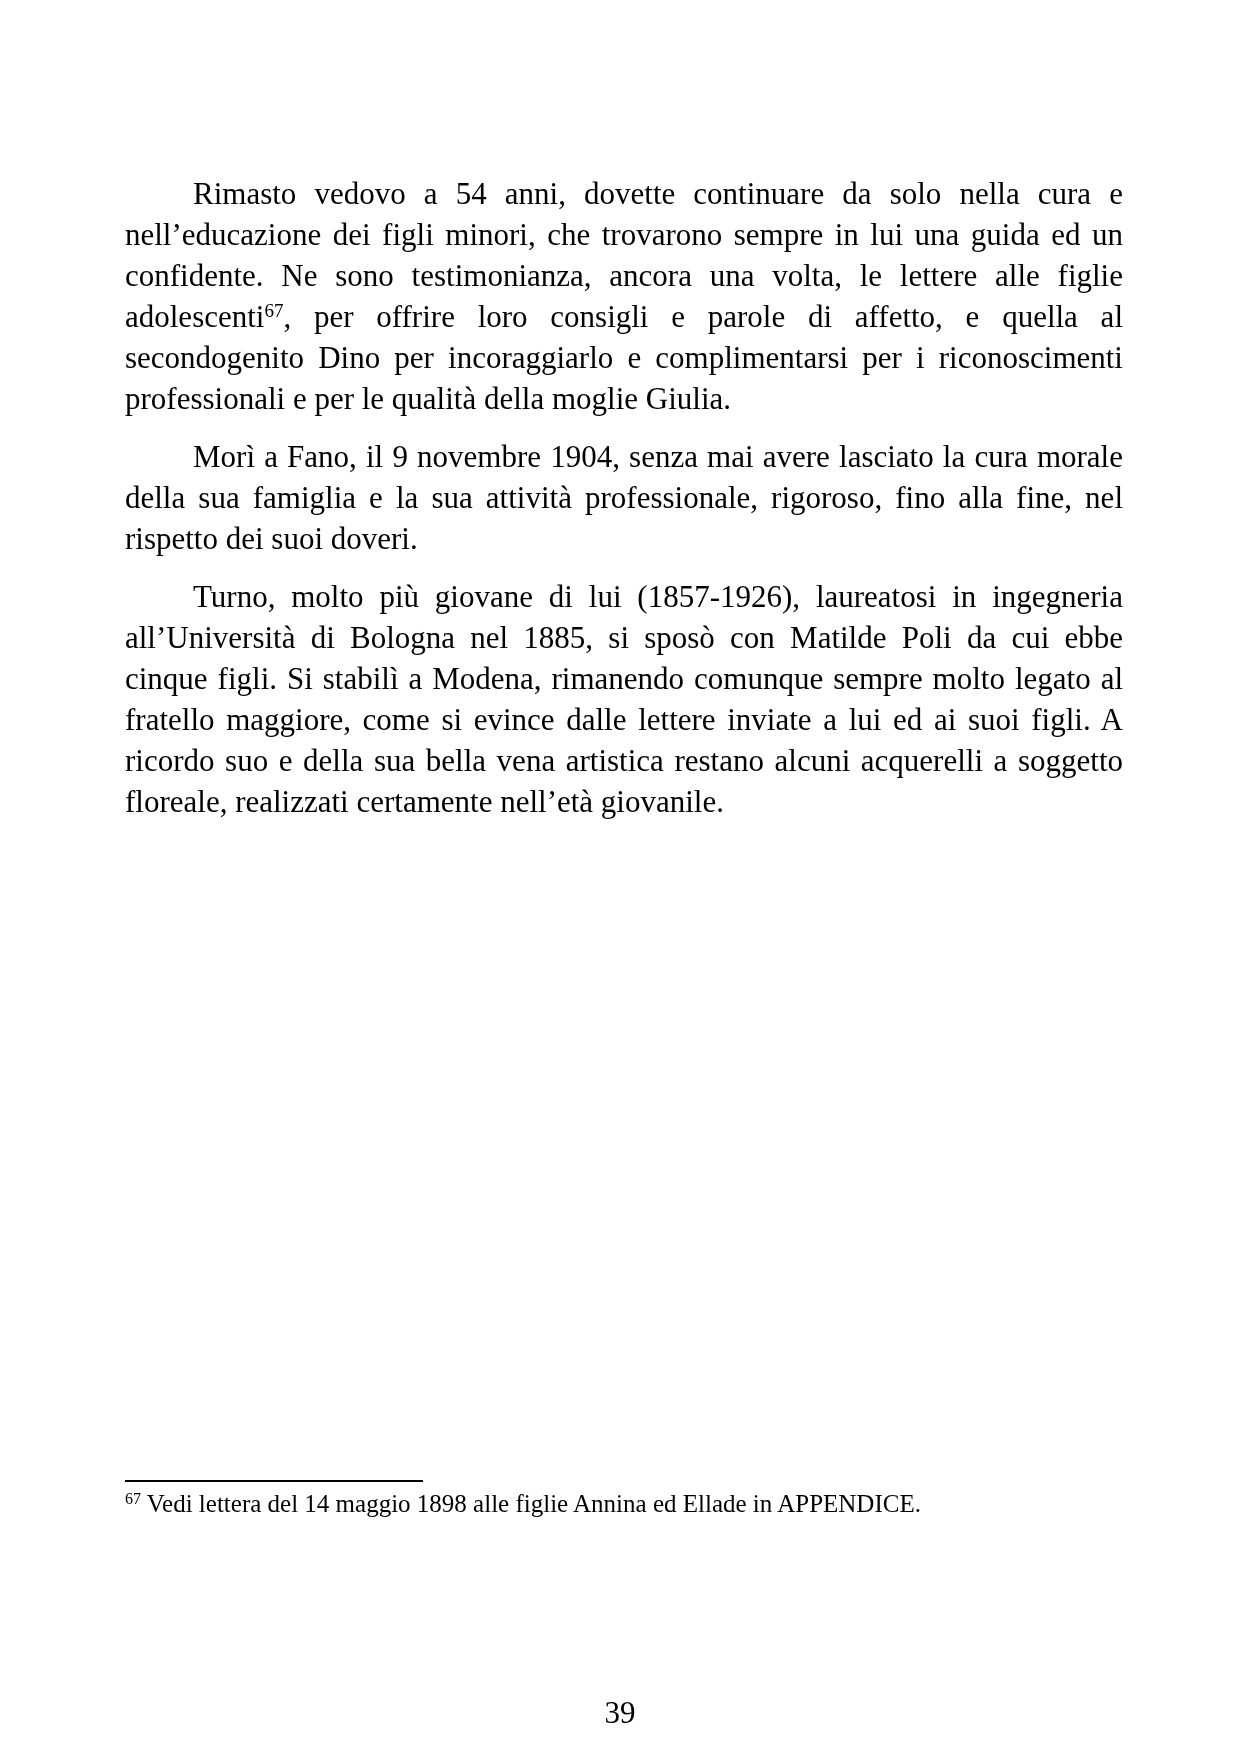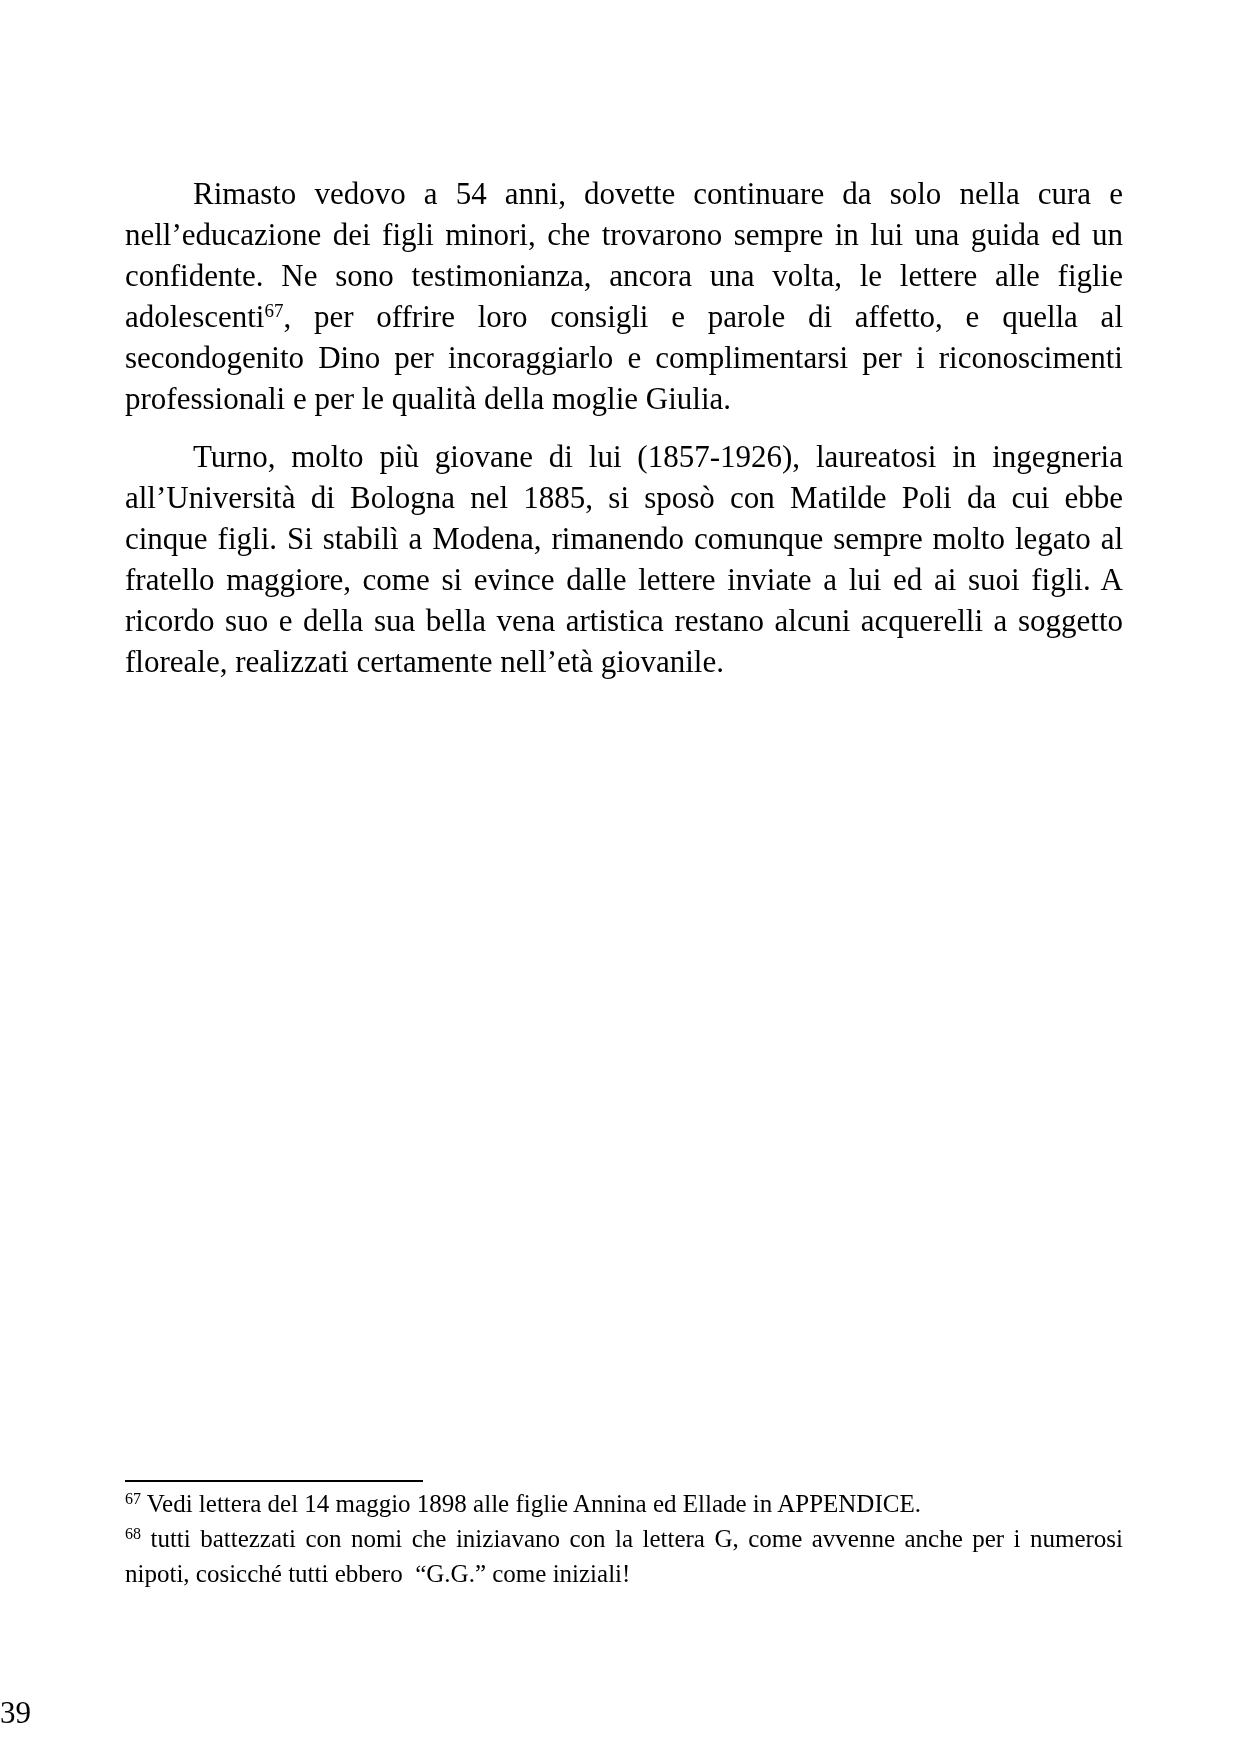--- a/index.html
+++ b/index.html
@@ -59,35 +59,36 @@
     font-size: 16px;
     line-height: 0;
     position: relative;
     top: -0.5em;
   }
   .page-number {
     position: absolute;
     left: 0;
     top: 1673px;
     width: 100%;
+    text-align: center;
     font-size: 31px;
     line-height: 31px;
   }
 </style>
 </head>
 <body>
 
 <div class="page">
   <div class="content">
       <p class="body-par">Rimasto vedovo a 54 anni, dovette continuare da solo nella cura e nell’educazione dei figli minori, che trovarono sempre in lui una guida ed un confidente. Ne sono testimonianza, ancora una volta, le lettere alle figlie adolescenti<span class="sup">67</span>, per offrire loro consigli e parole di affetto, e quella al secondogenito Dino per incoraggiarlo e complimentarsi per i riconoscimenti professionali e per le qualità della moglie Giulia.</p>
+      <p class="body-par">Morì a Fano, il 9 novembre 1904, senza mai avere lasciato la cura morale della sua famiglia e la sua attività professionale, rigoroso, fino alla fine, nel rispetto dei suoi doveri.</p>
       <p class="body-par">Turno, molto più giovane di lui (1857-1926), laureatosi in ingegneria all’Università di Bologna nel 1885, si sposò con Matilde Poli da cui ebbe cinque figli. Si stabilì a Modena, rimanendo comunque sempre molto legato al fratello maggiore, come si evince dalle lettere inviate a lui ed ai suoi figli. A ricordo suo e della sua bella vena artistica restano alcuni acquerelli a soggetto floreale, realizzati certamente nell’età giovanile.</p>
     </div>
 
   <div class="footnotes">
     <div class="fn-sep"></div>
     <div>
         <p class="footnote"><span class="fn-sup">67</span> Vedi lettera del 14 maggio 1898 alle figlie Annina ed Ellade in APPENDICE.</p>
-        <p class="footnote"><span class="fn-sup">68</span> tutti battezzati con nomi che iniziavano con la lettera G, come avvenne anche per i numerosi nipoti, cosicché tutti ebbero &nbsp;“G.G.” come iniziali!</p>
       </div>
   </div>
 
   <div class="page-number">39</div>
 </div>
 
 </body></html>

